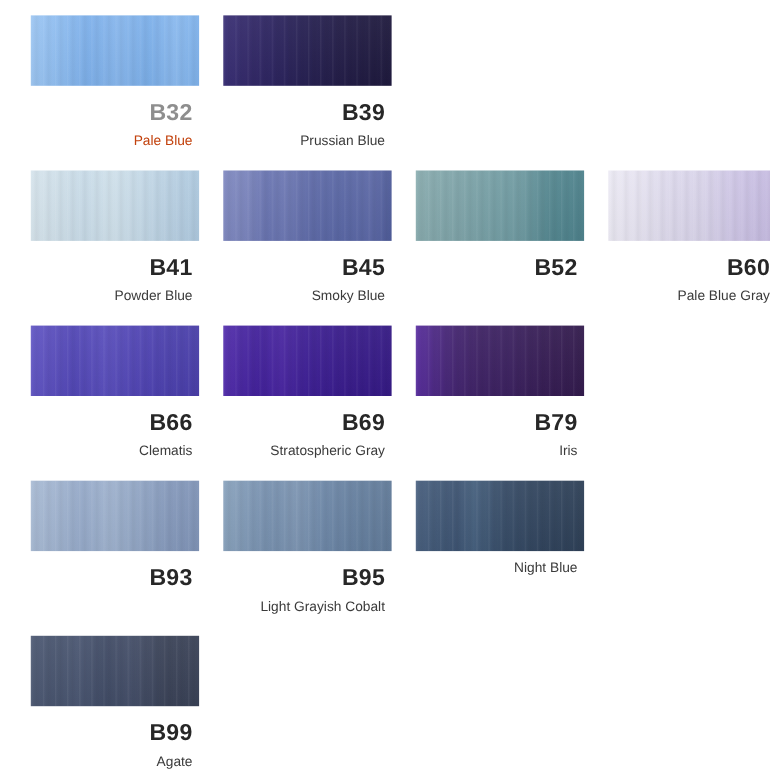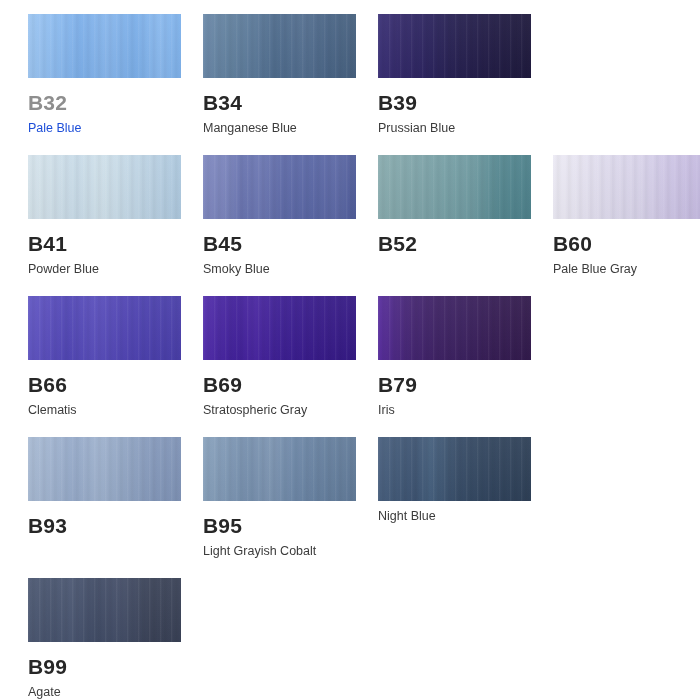--- a/index.html
+++ b/index.html
@@ -21,20 +21,21 @@
     width: 700px;
     height: 700px;
     box-sizing: border-box;
   }
 
   .swatch-row {
     display: flex;
     width: 700px;
     height: 141px;
     box-sizing: border-box;
+    text-align: right;
   }
 
   .swatch-cell {
     width: 175px;
     box-sizing: border-box;
     padding-left: 28px;
     padding-top: 14px;
     position: relative;
   }
 
@@ -77,37 +78,32 @@
   }
 
   .swatch-name {
     font-size: 12.5px;
     color: #3b3b3b;
     margin-top: 9px;
     line-height: 1.1;
     white-space: nowrap;
   }
   .swatch-name.muted {
-    color: #1d4ed8;
+    color: #c2410c;
   }
 </style>
 </head>
 <body>
 
 <div id="chart-grid">
     <div class="swatch-row">
       <div class="swatch-cell">
         <div class="swatch-chip" style="background: linear-gradient(90deg, rgb(157, 198, 242) 0%, rgb(143, 189, 240) 16%, rgb(126, 176, 234) 34%, rgb(135, 182, 236) 52%, rgb(124, 175, 233) 70%, rgb(138, 185, 238) 86%, rgb(127, 178, 235) 100%);"></div>
         <div class="swatch-code muted">B32</div>
         <div class="swatch-name muted">Pale Blue</div>
-      </div>
-      <div class="swatch-cell">
-        <div class="swatch-chip" style="background: linear-gradient(90deg, rgb(107, 137, 169) 0%, rgb(98, 129, 159) 17%, rgb(92, 122, 154) 33%, rgb(79, 108, 141) 48%, rgb(84, 111, 144) 66%, rgb(74, 101, 134) 82%, rgb(71, 97, 127) 100%);"></div>
-        <div class="swatch-code">B34</div>
-        <div class="swatch-name">Manganese Blue</div>
       </div>
       <div class="swatch-cell">
         <div class="swatch-chip" style="background: linear-gradient(90deg, rgb(59, 49, 119) 0%, rgb(52, 42, 106) 14%, rgb(45, 37, 96) 30%, rgb(39, 33, 82) 50%, rgb(35, 29, 71) 72%, rgb(32, 27, 65) 88%, rgb(31, 26, 62) 100%);"></div>
         <div class="swatch-code">B39</div>
         <div class="swatch-name">Prussian Blue</div>
       </div>
     </div>
     <div class="swatch-row">
       <div class="swatch-cell">
         <div class="swatch-chip" style="background: linear-gradient(90deg, rgb(214, 228, 236) 0%, rgb(207, 223, 233) 16%, rgb(200, 219, 232) 32%, rgb(207, 224, 234) 48%, rgb(197, 217, 231) 64%, rgb(185, 208, 226) 82%, rgb(174, 201, 223) 100%);"></div>

